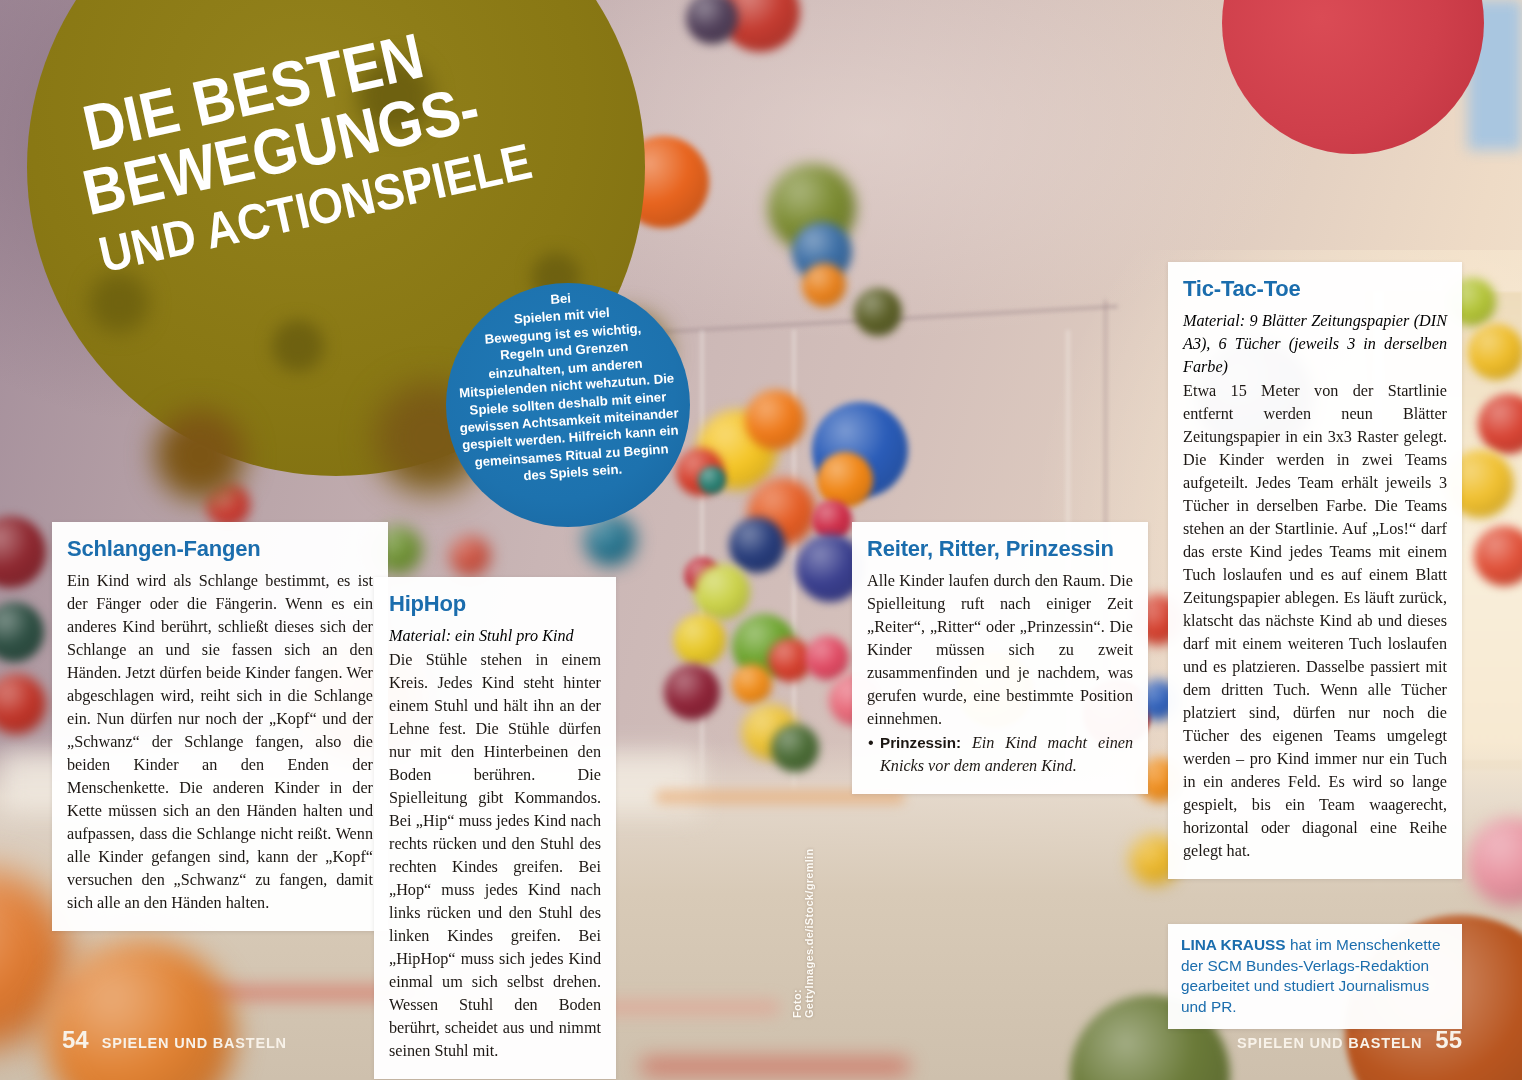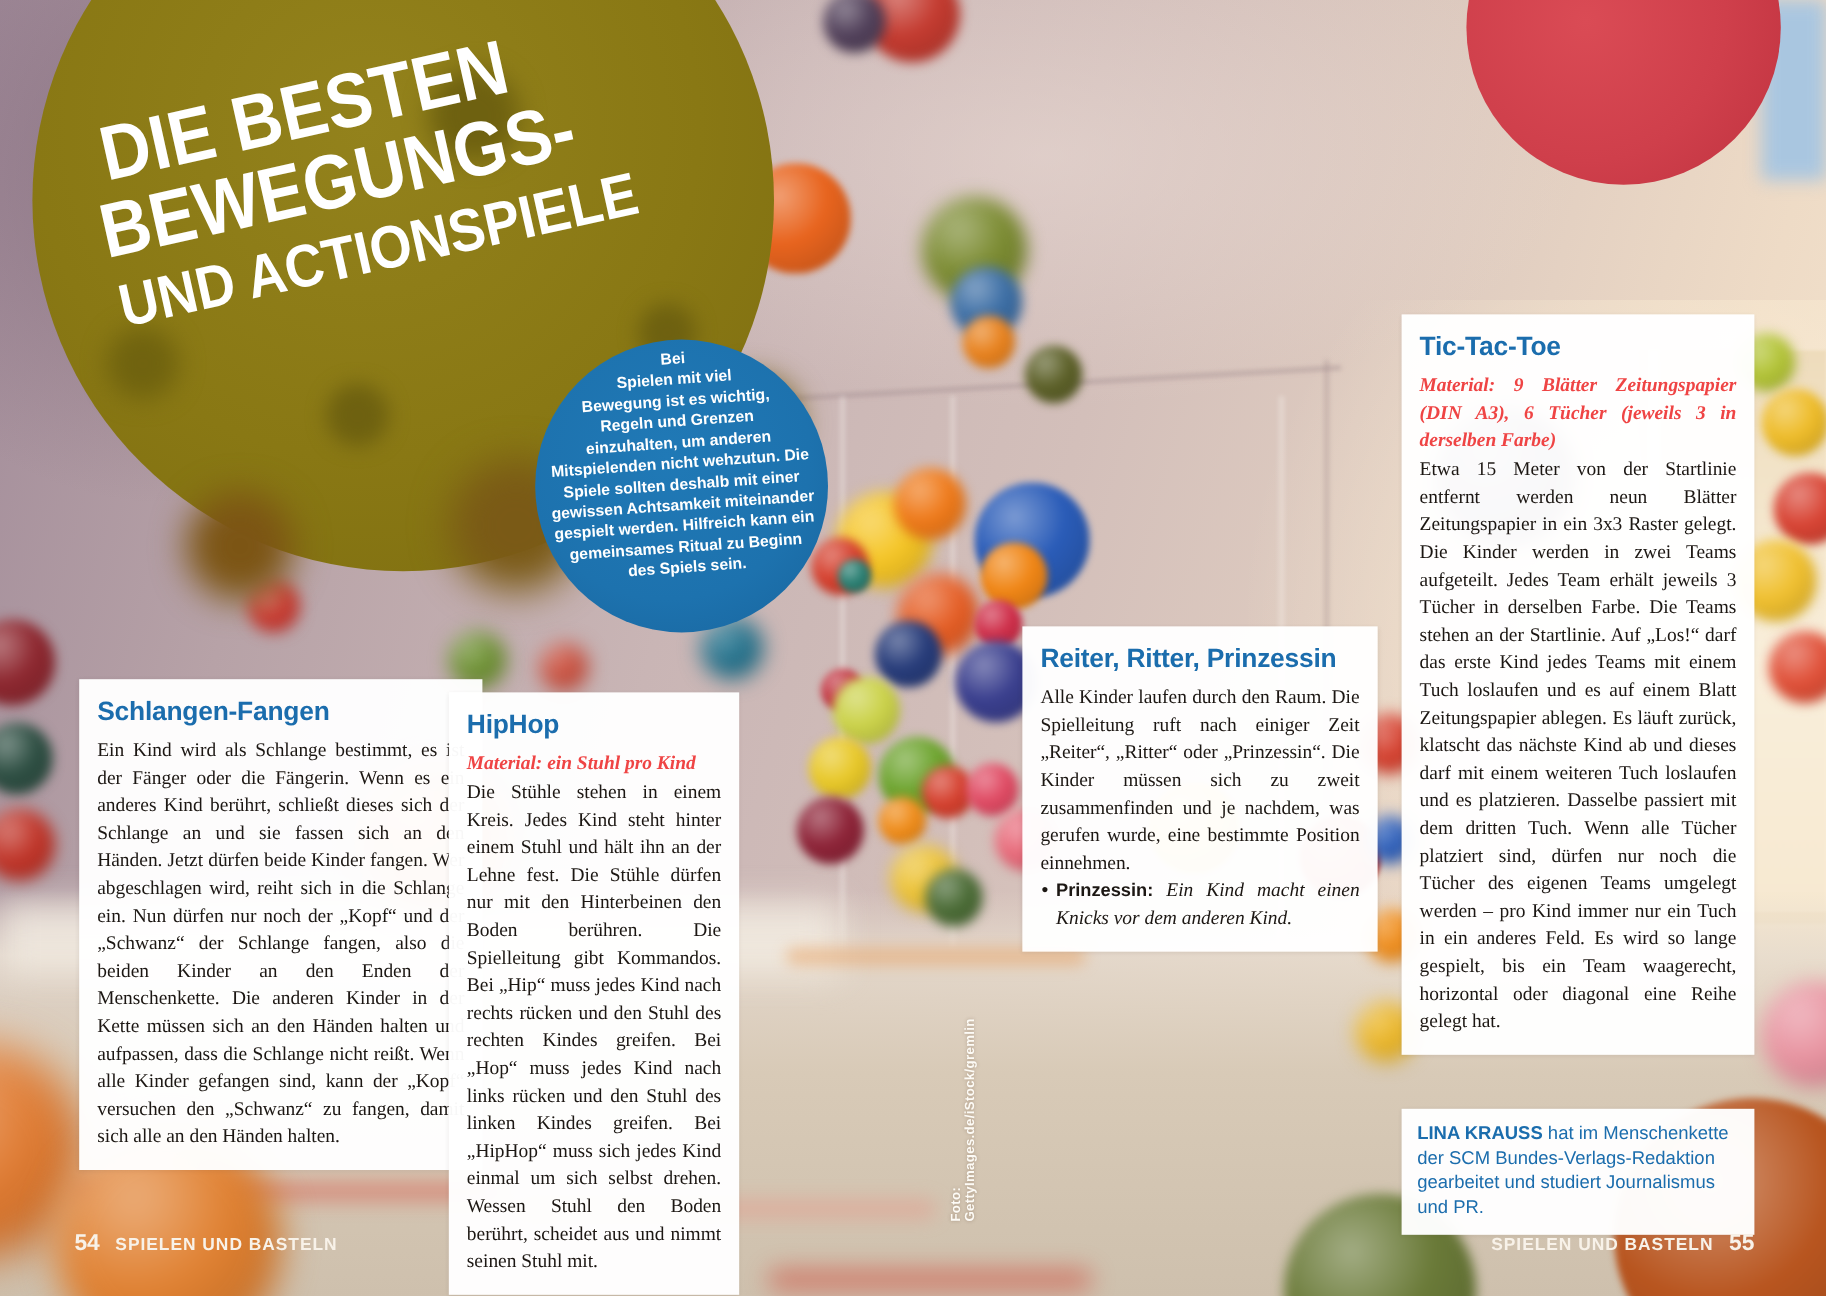--- a/index.html
+++ b/index.html
@@ -54,38 +54,38 @@
   .headline .l1{font-size:64px;margin-left:14px;}
   .headline .l2{font-size:64px;}
   .headline .l3{font-size:50px;margin-top:7px;margin-left:2px;}
 
   
   .box{position:absolute;background:rgba(255,255,255,.97);z-index:6;padding:13px 15px 16px;
     box-shadow:0 1px 4px rgba(60,40,40,.12);}
   .box h2{margin:2px 0 9px;font-size:22px;line-height:1.1;color:#1b6dad;letter-spacing:-.2px;}
   .body-text{font-family:"Liberation Serif",serif;font-size:16.2px;line-height:23px;color:#1c1713;
     text-align:justify;}
-  .material{font-family:"Liberation Serif",serif;font-style:italic;font-weight:bold;font-size:16.2px;
-    line-height:23px;color:#ef4444;text-align:justify;margin-bottom:1px;}
+  .material{font-family:"Liberation Serif",serif;font-style:italic;font-weight:normal;font-size:16.2px;
+    line-height:23px;color:#000000;text-align:justify;margin-bottom:1px;}
   .bullet{position:relative;padding-left:13px;font-family:"Liberation Serif",serif;font-size:16.2px;
     line-height:23px;color:#1c1713;text-align:justify;}
   .bullet::before{content:"•";position:absolute;left:1px;top:0;font-family:"Liberation Sans",sans-serif;}
   .bullet .blabel{font-family:"Liberation Sans",sans-serif;font-weight:bold;font-size:15.2px;}
   .bullet .btext{font-style:italic;}
-  #box-schlangen{left:66px;top:522px;width:336px;margin-top:44px;}
+  #box-schlangen{left:52px;top:522px;width:336px;}
   #box-hiphop{left:374px;top:577px;width:242px;}
   #box-reiter{left:852px;top:522px;width:296px;}
   #box-tictactoe{left:1168px;top:262px;width:294px;}
   #box-author{left:1168px;top:924px;width:294px;padding:11px 13px 12px;background:rgba(255,255,255,.97);}
   #box-author .atext{font-size:15.4px;line-height:20.5px;color:#1b6dad;}
   #box-author .aname{font-weight:bold;}
 
   
   .footer{position:absolute;z-index:7;display:flex;align-items:baseline;gap:13px;color:#f8f2e9;}
-  .footer .pnum{font-weight:bold;font-size:19px;}
+  .footer .pnum{font-weight:bold;font-size:24px;}
   .footer .plabel{font-weight:bold;font-size:14.5px;letter-spacing:.8px;text-align:right;}
   #footer-left{left:62px;top:1026px;}
   #footer-right{right:60px;top:1026px;}
   .credit{position:absolute;left:791px;top:818px;z-index:6;height:200px;
     writing-mode:vertical-rl;transform:rotate(180deg);font-weight:bold;font-size:11px;letter-spacing:.3px;
     color:#fdfbf6;text-shadow:0 0 3px rgba(90,60,40,.35);}
 </style>
 </head>
 <body>
 

